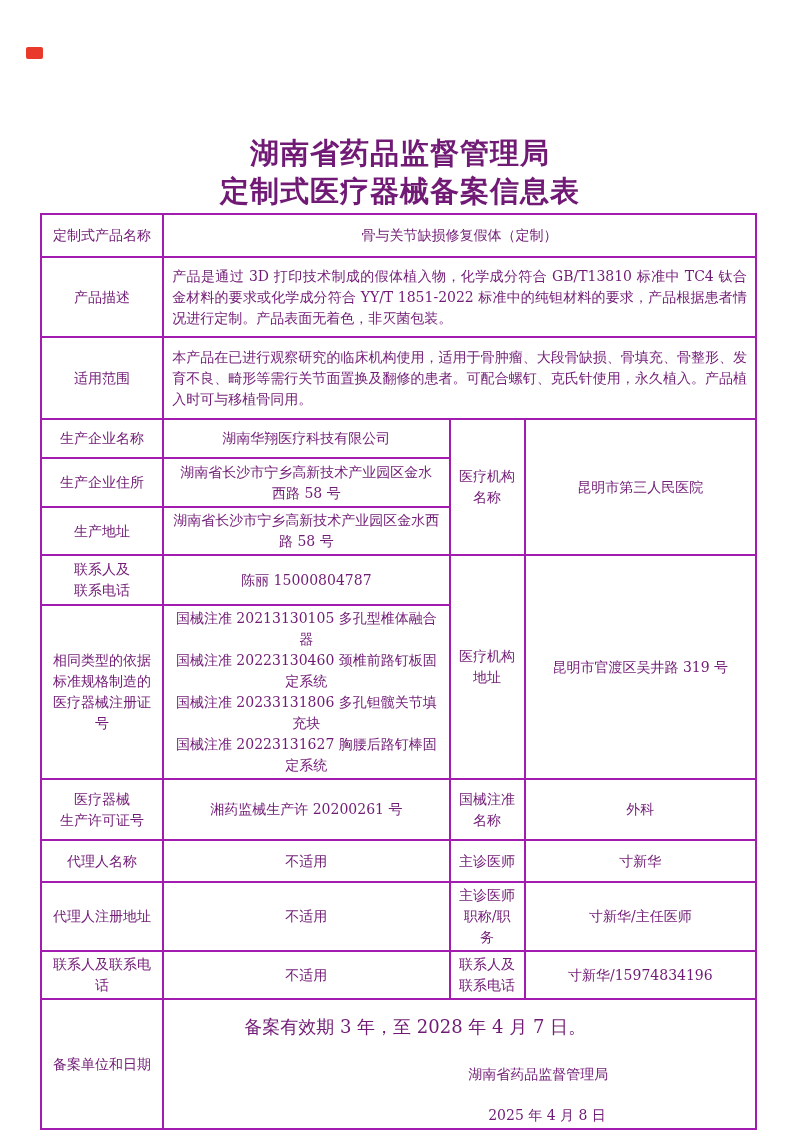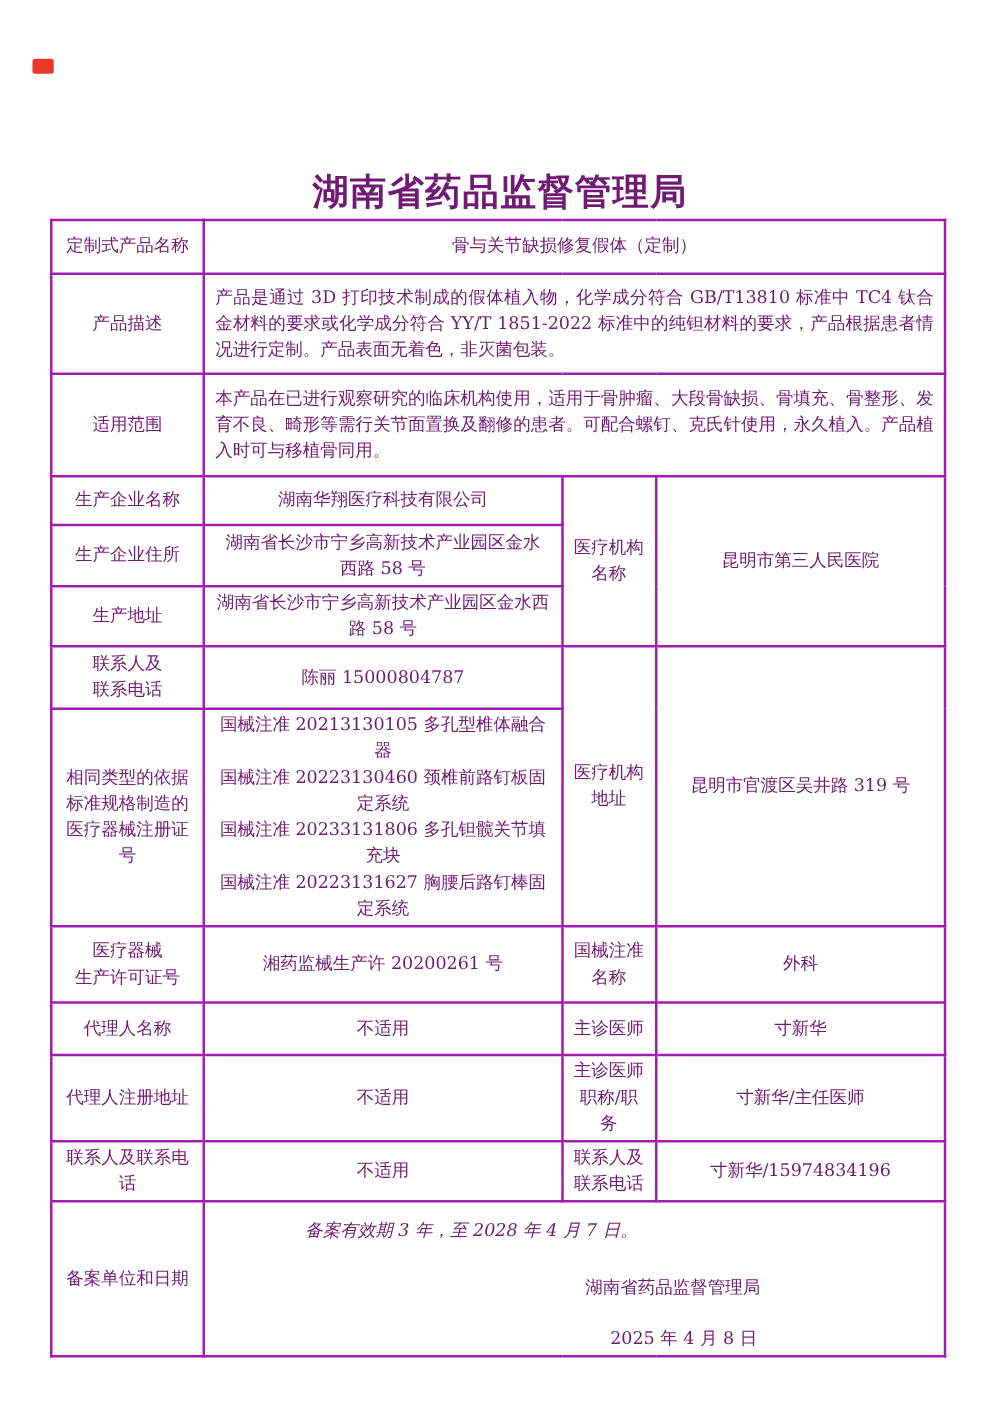--- a/index.html
+++ b/index.html
@@ -60,33 +60,34 @@
   td.val { text-align: center; }
   td.center { text-align: center; }
   td.para {
     text-align: justify;
     line-height: 26px;
     padding: 4px 10px;
   }
   td.pre { white-space: pre-line; }
   td.certs-cell { line-height: 25px; padding: 4px 6px; }
   td.filing-cell { vertical-align: top; padding: 0; }
-  .filing-line1 { padding: 11px 0 0 72px; font-size: 14px; font-style: italic; }
+  .filing-line1 { padding: 11px 0 0 72px; font-size: 18px; }
   .filing-line2 { padding: 24px 0 0 296px; font-size: 14px; }
   .filing-line3 { padding: 20px 0 0 316px; font-size: 14px; }
 </style>
 </head>
 <body>
 
 <div class="page">
 
   <div class="red-marker"></div>
 
   <div class="title">
     <div>湖南省药品监督管理局</div>
+    <div>定制式医疗器械备案信息表</div>
   </div>
 
 
   <table class="form">
     <colgroup>
       <col style="width:122px">
       <col style="width:286px">
       <col style="width:75px">
       <col style="width:231px">
     </colgroup>

